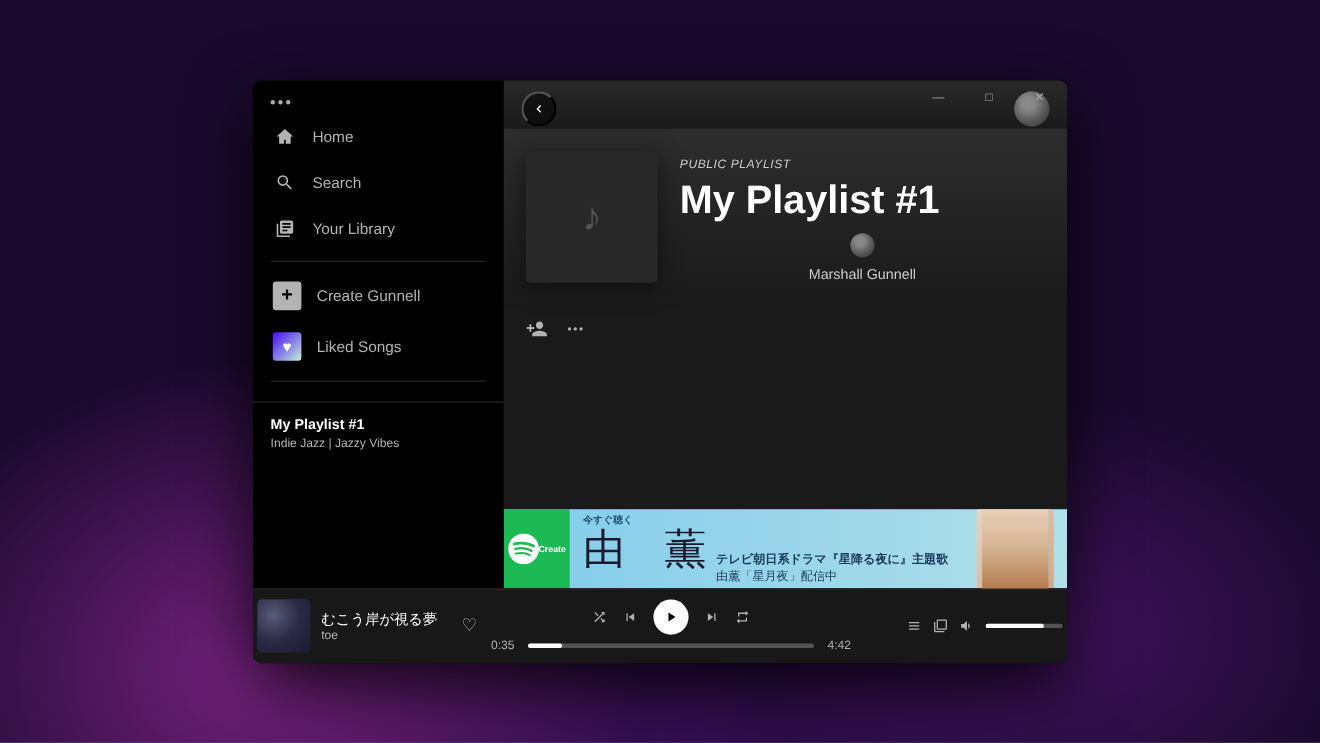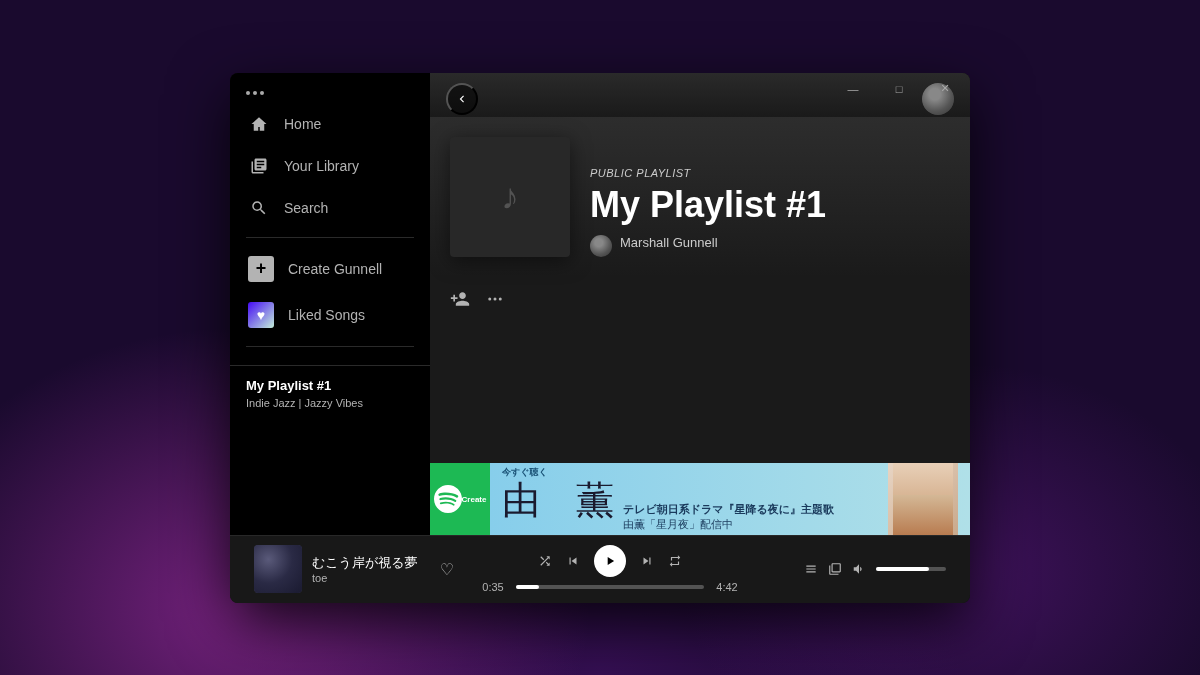--- a/index.html
+++ b/index.html
@@ -17,21 +17,21 @@
       position: absolute;
       inset: 0;
       background: 
         radial-gradient(ellipse 500px 400px at 20% 90%, rgba(180, 50, 180, 0.6) 0%, transparent 70%),
         radial-gradient(ellipse 400px 300px at 80% 85%, rgba(120, 30, 160, 0.4) 0%, transparent 70%),
         radial-gradient(ellipse 600px 500px at 50% 100%, rgba(80, 20, 120, 0.5) 0%, transparent 60%),
         #1a0a2e;
     }
     
     .sidebar {
-      width: 200px;
+      width: 228px;
       background: #000;
       display: flex;
       flex-direction: column;
       padding-top: 12px;
       flex-shrink: 0;
     }
     .sidebar-menu-dots {
       padding: 6px 16px 10px;
       display: flex;
       gap: 3px;
@@ -193,23 +193,25 @@
     }
     .playlist-title {
       font-size: 36px;
       font-weight: 900;
       color: #fff;
       line-height: 1.1;
       margin-bottom: 10px;
     }
     .playlist-author {
       display: flex;
+      align-items: center;
       gap: 8px;
       font-size: 13px;
       color: #ccc;
+      flex-direction: column;
     }
     .author-avatar {
       width: 22px;
       height: 22px;
       border-radius: 50%;
       background: radial-gradient(circle at 40% 35%, #888 20%, #555 60%, #333 100%);
     }
     .playlist-actions {
       display: flex;
       align-items: center;
@@ -264,22 +266,22 @@
       justify-content: center;
       overflow: hidden;
     }
     
     .player-bar {
       height: 68px;
       background: #181818;
       border-top: 1px solid #282828;
       display: flex;
       align-items: center;
-      padding: 0 24px;
-      gap: 24px;
+      padding: 0 4px;
+      gap: 8px;
       flex-shrink: 0;
     }
     .now-playing {
       display: flex;
       align-items: center;
       gap: 10px;
       width: 200px;
       flex-shrink: 0;
     }
     .track-thumb {
@@ -483,32 +485,32 @@
           <span class="nav-icon">
             <svg width="18" height="18" viewBox="0 0 24 24" fill="currentColor">
               <path d="M12 3L2 12h3v9h6v-5h2v5h6v-9h3z"></path>
             </svg>
           </span>
           <span>Home</span>
         </a>
         <a class="sidebar-nav-item">
           <span class="nav-icon">
             <svg width="18" height="18" viewBox="0 0 24 24" fill="currentColor">
+              <path d="M15.5 14h-.79l-.28-.27A6.471 6.471 0 0 0 16 9.5 6.5 6.5 0 1 0 9.5 16c1.61 0 3.09-.59 4.23-1.57l.27.28v.79l5 4.99L20.49 19l-4.99-5zm-6 0C7.01 14 5 11.99 5 9.5S7.01 5 9.5 5 14 7.01 14 9.5 11.99 14 9.5 14z"></path>
+            </svg>
+          </span>
+          <span>Search</span>
+        </a>
+        <a class="sidebar-nav-item">
+          <span class="nav-icon">
+            <svg width="18" height="18" viewBox="0 0 24 24" fill="currentColor">
               <path d="M4 6H2v14c0 1.1.9 2 2 2h14v-2H4V6zm16-4H8c-1.1 0-2 .9-2 2v12c0 1.1.9 2 2 2h12c1.1 0 2-.9 2-2V4c0-1.1-.9-2-2-2zm-1 9H9V9h10v2zm-4 4H9v-2h6v2zm4-8H9V5h10v2z"></path>
             </svg>
           </span>
           <span>Your Library</span>
-        </a>
-        <a class="sidebar-nav-item">
-          <span class="nav-icon">
-            <svg width="18" height="18" viewBox="0 0 24 24" fill="currentColor">
-              <path d="M15.5 14h-.79l-.28-.27A6.471 6.471 0 0 0 16 9.5 6.5 6.5 0 1 0 9.5 16c1.61 0 3.09-.59 4.23-1.57l.27.28v.79l5 4.99L20.49 19l-4.99-5zm-6 0C7.01 14 5 11.99 5 9.5S7.01 5 9.5 5 14 7.01 14 9.5 11.99 14 9.5 14z"></path>
-            </svg>
-          </span>
-          <span>Search</span>
         </a>
       </nav>
 
       <div class="sidebar-divider"></div>
 
       <div class="sidebar-actions">
         <div class="sidebar-action-item">
           <span class="action-icon-circle create-icon" style="font-size:18px; font-weight:900;">+</span>
           <span>Create Gunnell</span>
         </div>

